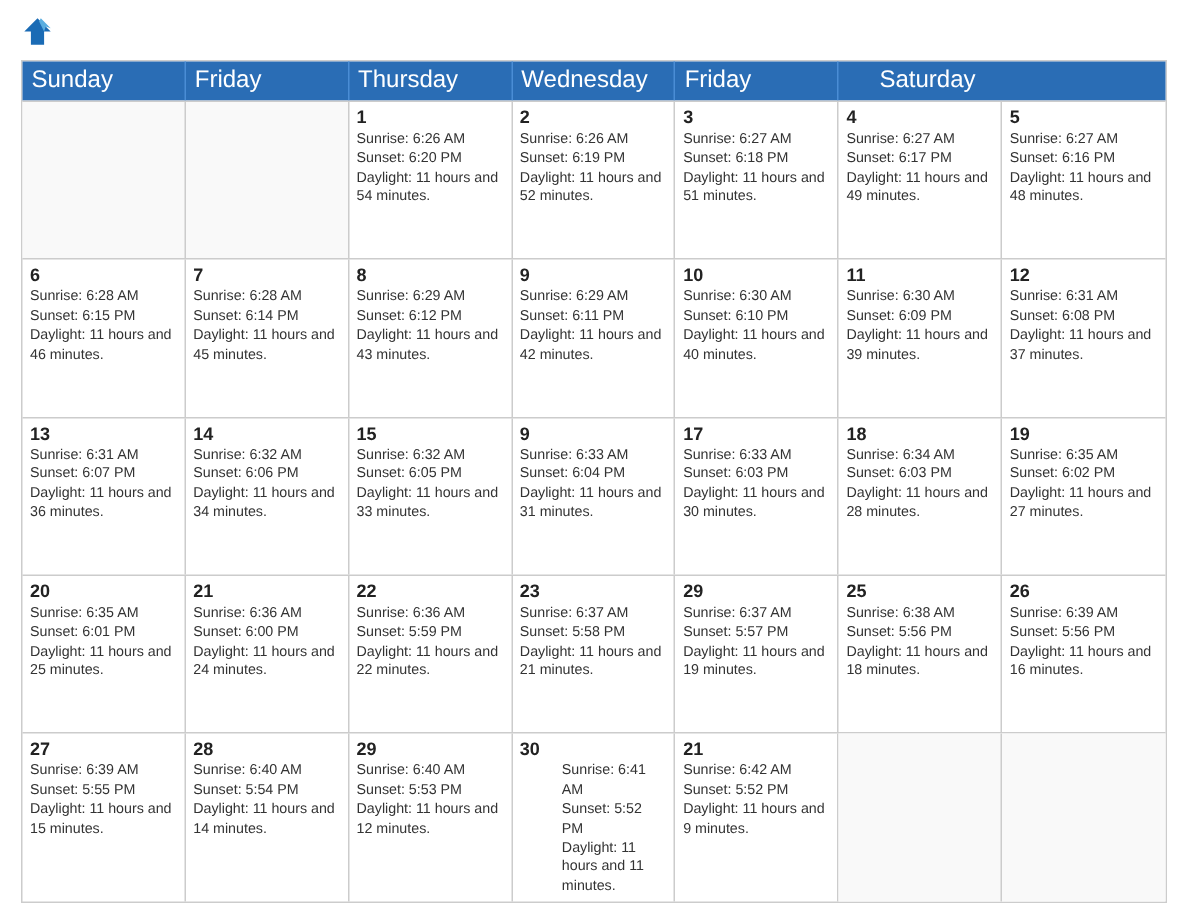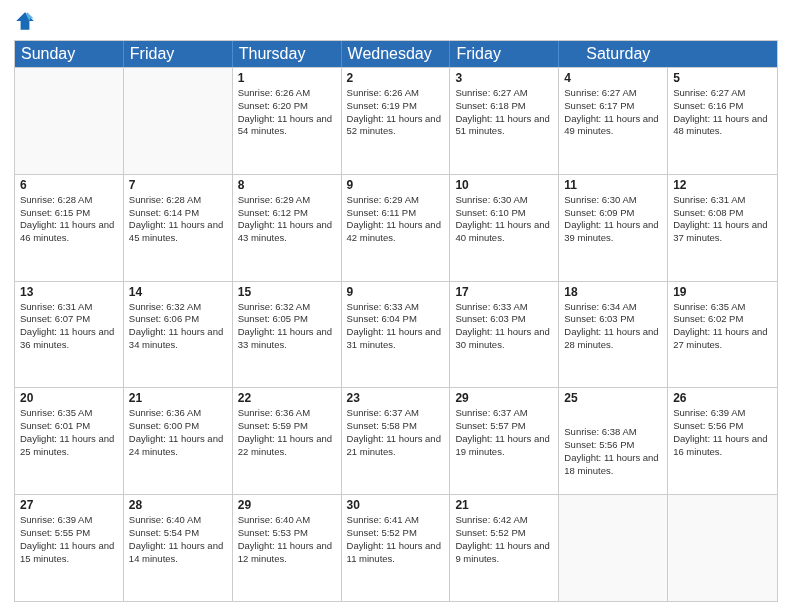--- a/index.html
+++ b/index.html
@@ -301,21 +301,21 @@
 Daylight: 11 hours and 21 minutes.</div>
           </div>
           <div class="cal-cell">
             <div class="day-num">29</div>
             <div class="day-info" style="white-space: pre-line;">Sunrise: 6:37 AM
 Sunset: 5:57 PM
 Daylight: 11 hours and 19 minutes.</div>
           </div>
           <div class="cal-cell">
             <div class="day-num">25</div>
-            <div class="day-info" style="white-space: pre-line; margin-top: 19px;">Sunrise: 6:38 AM
+            <div class="day-info" style="white-space: pre-line;">Sunrise: 6:38 AM
 Sunset: 5:56 PM
 Daylight: 11 hours and 18 minutes.</div>
           </div>
           <div class="cal-cell">
             <div class="day-num">26</div>
             <div class="day-info" style="white-space: pre-line;">Sunrise: 6:39 AM
 Sunset: 5:56 PM
 Daylight: 11 hours and 16 minutes.</div>
           </div>
         </div>
@@ -333,21 +333,21 @@
 Daylight: 11 hours and 14 minutes.</div>
           </div>
           <div class="cal-cell">
             <div class="day-num">29</div>
             <div class="day-info" style="white-space: pre-line;">Sunrise: 6:40 AM
 Sunset: 5:53 PM
 Daylight: 11 hours and 12 minutes.</div>
           </div>
           <div class="cal-cell">
             <div class="day-num">30</div>
-            <div class="day-info" style="white-space: pre-line;">Sunrise: 6:41 AM
+            <div class="day-info" style="white-space: pre-line; margin-left: 28px;">Sunrise: 6:41 AM
 Sunset: 5:52 PM
 Daylight: 11 hours and 11 minutes.</div>
           </div>
           <div class="cal-cell">
             <div class="day-num">21</div>
             <div class="day-info" style="white-space: pre-line;">Sunrise: 6:42 AM
 Sunset: 5:52 PM
 Daylight: 11 hours and 9 minutes.</div>
           </div>
           <div class="cal-cell empty"></div>

